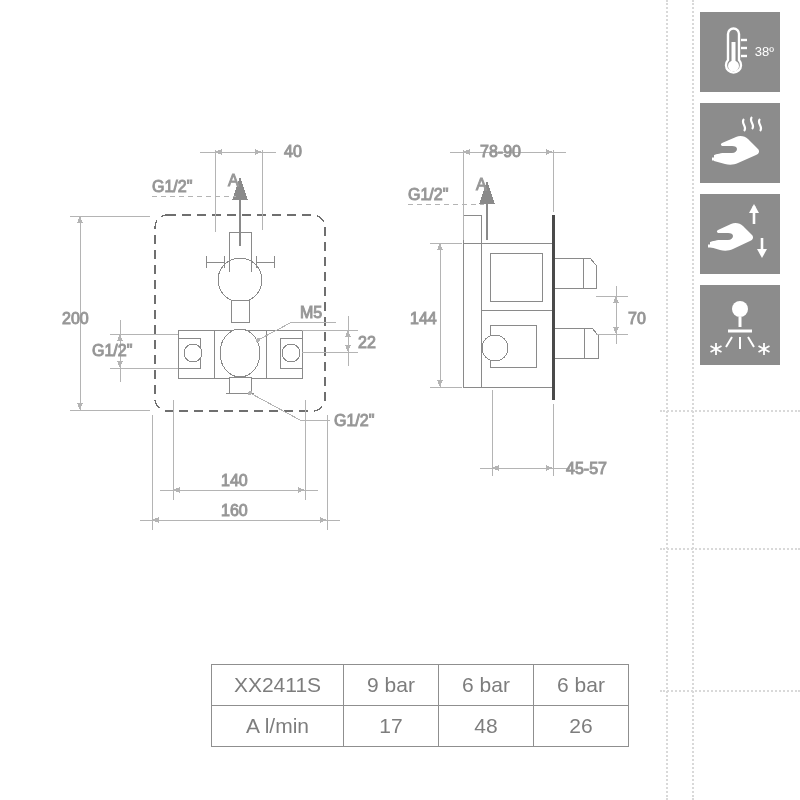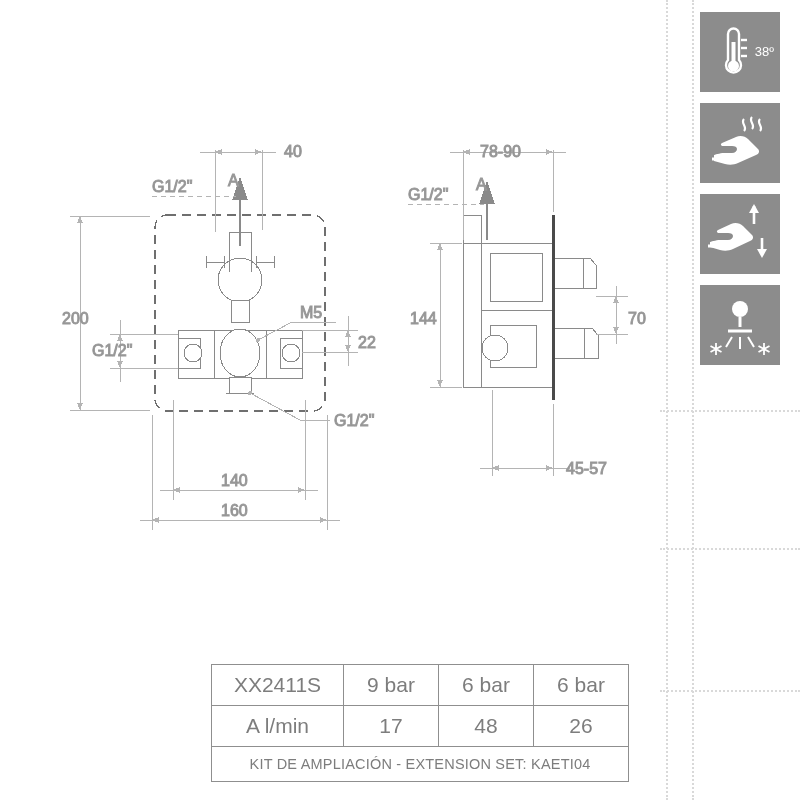--- a/index.html
+++ b/index.html
@@ -310,23 +310,20 @@
         <td class="val">9 bar</td>
         <td class="val">6 bar</td>
         <td class="val">6 bar</td>
       </tr>
       <tr>
         <td class="label">A  l/min</td>
         <td class="val">17</td>
         <td class="val">48</td>
         <td class="val">26</td>
       </tr>
-      <tr>
-        <td class="footer" colspan="4">KIT DE AMPLIACIÓN - EXTENSION SET: KAETI04</td>
-      </tr>
     </tbody>
   </table>
 
   <div class="icon-col">
 
     <div class="icon-box">
       <svg width="80" height="80" viewBox="0 0 80 80">
         <g stroke="#ffffff" stroke-width="2.4" fill="none">
           <path d="M28 22 a5.5 5.5 0 0 1 11 0 v26 a7.5 7.5 0 1 1 -11 0 Z"></path>
           <line x1="33.5" y1="30" x2="33.5" y2="50" stroke-width="4"></line>

